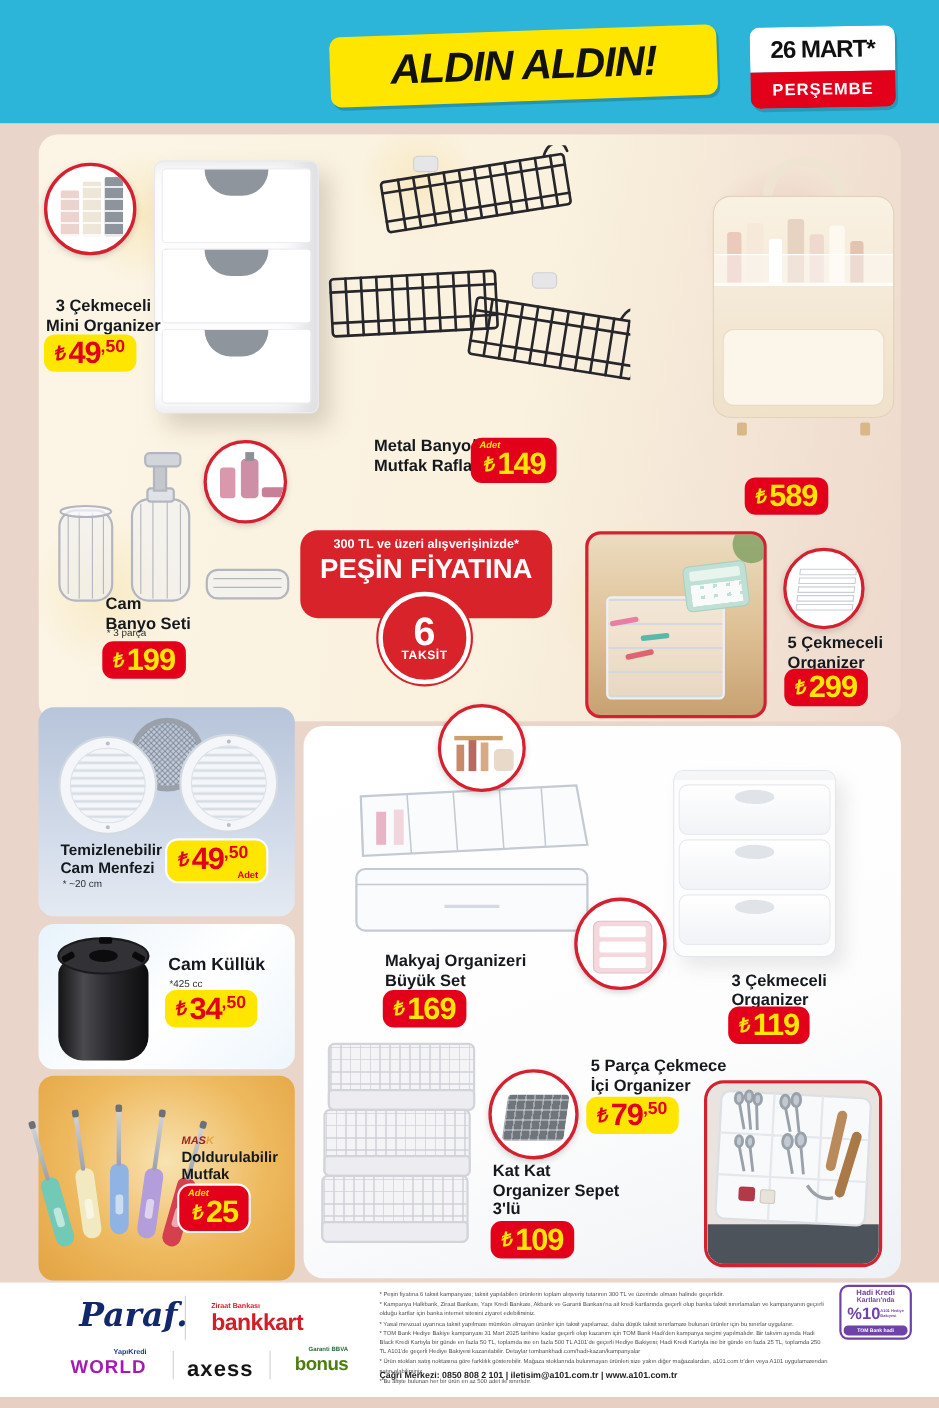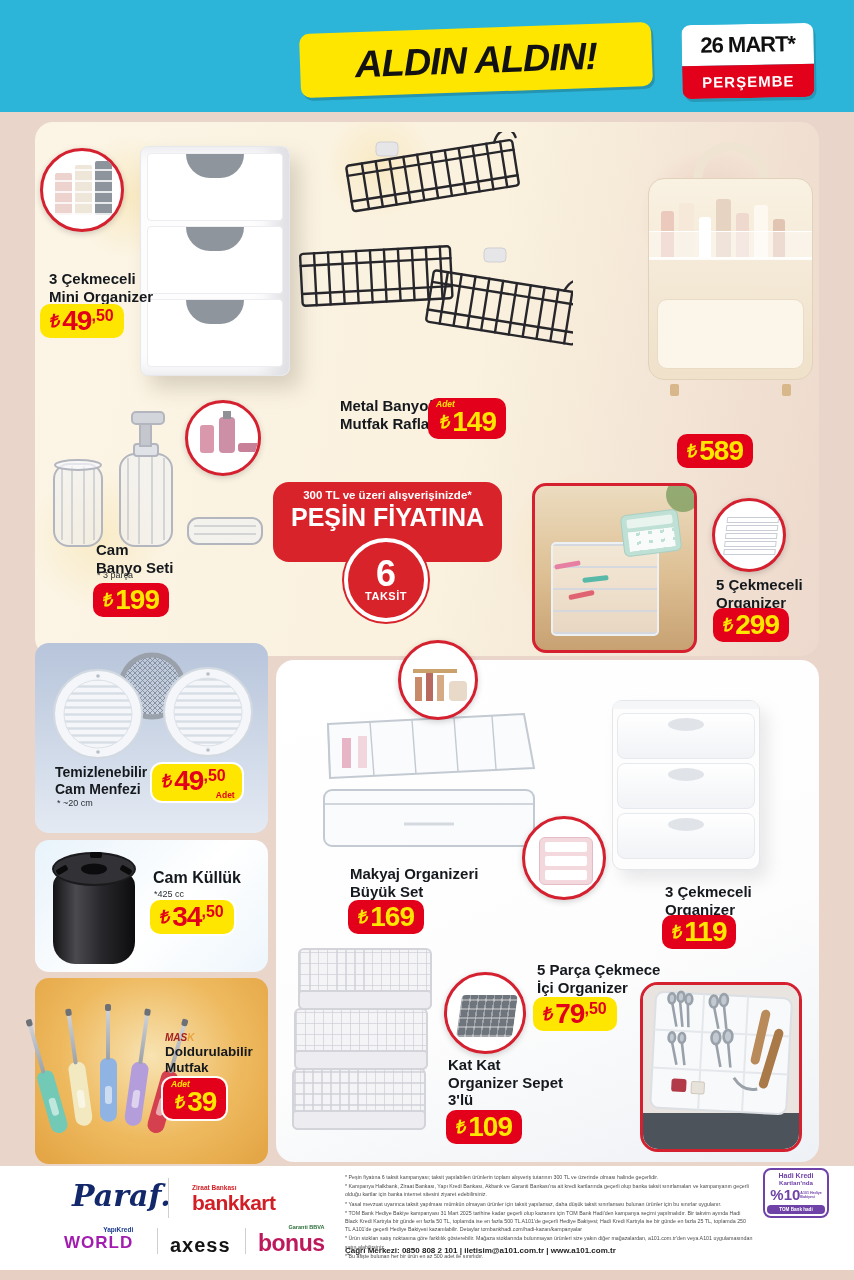--- a/index.html
+++ b/index.html
@@ -142,21 +142,21 @@
   .footer{position:absolute;left:0;top:1166px;width:854px;height:104px;background:#fff;padding-left:23px;}
   .bottom-strip{position:absolute;left:0;top:1270px;width:854px;height:10px;background:#e7cfc3;}
   .paraf{font-family:"DejaVu Serif",serif;font-style:italic;font-weight:700;color:#12286b;font-size:30px;}
   .vdiv{position:absolute;width:1px;background:#cfcfcf;}
   .banklogo-small{font-size:6.5px;font-weight:700;color:#d21f26;}
   .bankkart{font-size:21px;font-weight:900;color:#d21f26;letter-spacing:-.5px;}
   .worldsmall{font-size:6.5px;font-weight:700;color:#1a3a8c;}
   .world{font-size:17px;font-weight:900;color:#a21caf;letter-spacing:1px;}
   .axess{font-size:20px;font-weight:800;color:#141414;letter-spacing:1px;}
   .bonussmall{font-size:5.5px;font-weight:700;color:#2b6e36;}
-  .bonus{font-size:23px;font-weight:900;color:#be185d;letter-spacing:-.5px;}
+  .bonus{font-size:17px;font-weight:900;color:#4d7c0f;letter-spacing:-.5px;margin-left:10px;}
   .legal{position:absolute;left:345px;top:1173px;width:408px;font-size:5.3px;line-height:1.55;color:#4c4c4c;}
   .legal div{margin-bottom:1px;}
   .contact{position:absolute;left:345px;top:1246px;font-size:8px;font-weight:700;color:#222;}
   .badge{position:absolute;left:763px;top:1168px;width:66px;height:50px;background:#fff;
         border:2px solid #6f42a8;border-radius:8px;text-align:center;color:#6f42a8;}
   .badge .b1{font-size:7px;font-weight:900;line-height:1.1;margin-top:2px;}
   .badge .b2{font-size:6.2px;font-weight:900;line-height:1;}
   .badge .pct{font-size:15px;font-weight:900;display:inline-block;line-height:1;margin-top:1px;}
   .badge .bsml{display:inline-block;font-size:3.6px;font-weight:700;text-align:left;line-height:1.1;vertical-align:middle;}
   .badge .strip{position:absolute;left:2px;right:2px;bottom:2px;height:9px;background:#6f42a8;border-radius:4px;
@@ -184,21 +184,21 @@
   <div class="inset" style="left:40px;top:148px;width:84px;height:84px;">
     <div class="tower" style="left:12px;top:22px;height:42px;background-color:#ecd3cd;"></div>
     <div class="tower" style="left:32px;top:14px;height:50px;background-color:#efe6da;"></div>
     <div class="tower" style="left:52px;top:10px;height:54px;background-color:#8e949c;"></div>
   </div>
   <div class="abs munit" style="left:140px;top:146px;width:150px;height:230px;">
     <div class="mdrw"></div>
     <div class="mdrw"></div>
     <div class="mdrw"></div>
   </div>
-  <div class="pname" style="left:49px;top:270px;width:112px;">3 Çekmeceli Mini Organizer</div>
+  <div class="pname" style="left:38px;top:270px;width:112px;text-align:center;">3 Çekmeceli Mini Organizer</div>
   <div class="pill yellow" style="left:40px;top:304px;">
     <span class="cur">₺</span>
       <span class="int">49</span>
       <span class="dec">,50</span>
   </div>
 
   <svg class="abs" style="left:288px;top:132px;" width="285" height="255" viewBox="0 0 285 255">
     <g fill="none" stroke="#26262b" stroke-width="2.4" stroke-linecap="round">
       <g transform="translate(58,34) rotate(-9)">
         <rect x="0" y="0" width="168" height="46" rx="3"></rect>
@@ -470,21 +470,21 @@
         <div class="stem"></div>
       </div>
   </div>
   <div class="abs" style="left:165px;top:1032px;font-size:10px;font-weight:900;font-style:italic;">
     <span style="color:#a32020;">MAS</span><span style="color:#e8a33c;">K</span>
   </div>
   <div class="pname" style="left:165px;top:1044px;width:100px;font-size:13.5px;">Doldurulabilir Mutfak Çakmağı</div>
   <div class="pill red keyline has-unit-top" style="left:163px;top:1078px;">
     <span class="unit-top">Adet</span>
     <span class="cur">₺</span>
-      <span class="int">39</span>
+      <span class="int">25</span>
   </div>
 
   <div class="footer">
     <div class="abs paraf" style="left:72px;top:12px;">Paraf.</div>
     <div class="vdiv" style="left:168px;top:12px;height:40px;"></div>
     <div class="abs" style="left:192px;top:18px;">
       <div class="banklogo-small">Ziraat Bankası</div>
       <div class="bankkart">bankkart</div>
     </div>
     <div class="abs" style="left:64px;top:60px;">

